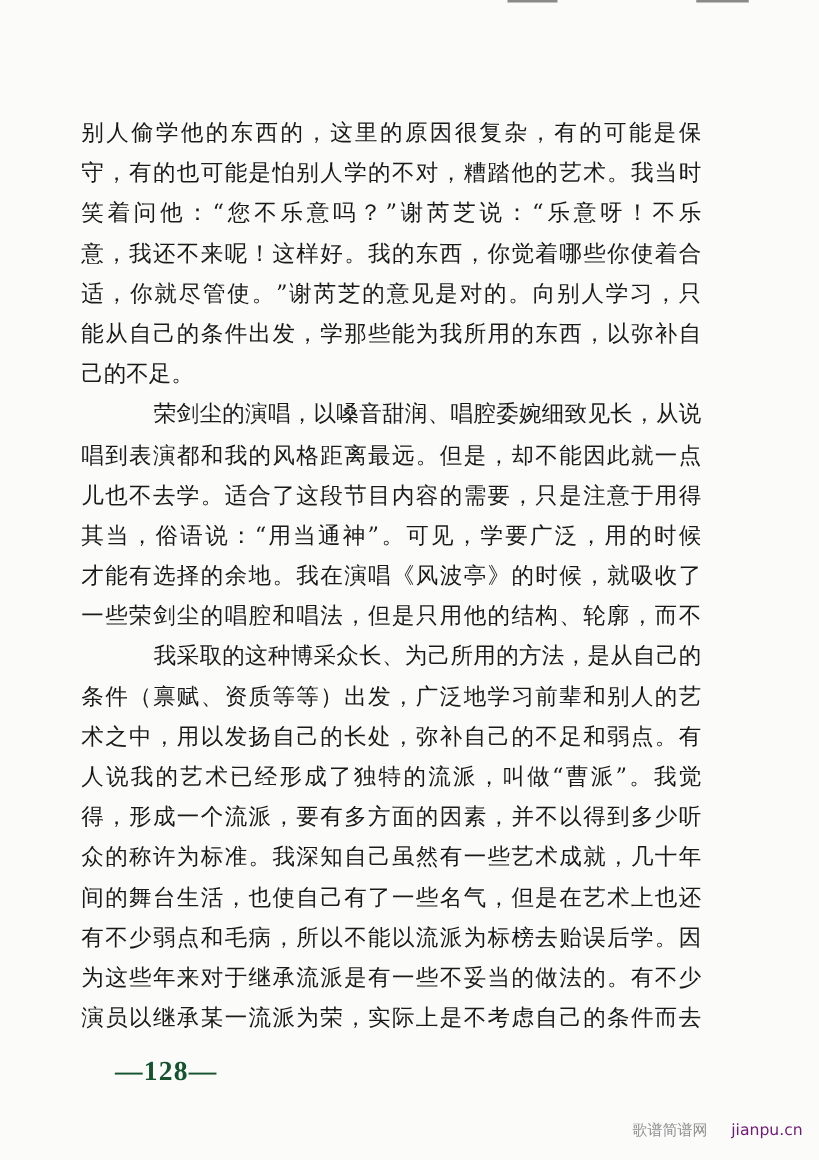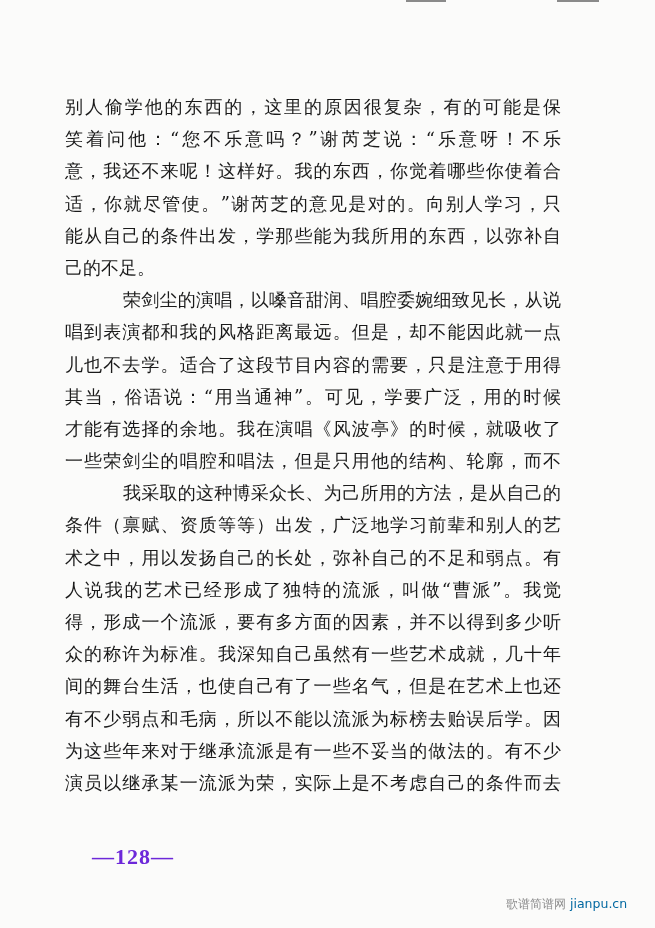--- a/index.html
+++ b/index.html
@@ -17,37 +17,38 @@
     height:32.2px; line-height:32.2px;
     font-size:18px; white-space:nowrap;
     text-align:justify; text-align-last:justify;
     letter-spacing:0px;
   }
   .line.indent { padding-left:58px; }
   .line.last { text-align-last:left; }
   .page-number {
     position:absolute; left:92px; top:844px;
     font-family:"Liberation Serif", serif; font-weight:bold;
-    font-size:22px; letter-spacing:1px; color:#6d28d9;
+    font-size:22px; letter-spacing:1px; color:#14532d;
   }
   .watermark {
     position:absolute; left:506px; top:896px;
     font-family:"DejaVu Sans", sans-serif; font-size:12px; color:#8e8e8e;
     white-space:nowrap;
   }
-  .watermark .domain { color:#0369a1; margin-left:4px; font-size:12.5px; }
+  .watermark .domain { color:#701a75; margin-left:19px; font-size:12.5px; }
 </style>
 </head>
 <body>
 
 <div class="top-mark" style="left:406px;width:40px;"></div>
 <div class="top-mark" style="left:557px;width:42px;"></div>
 
 <div class="page-text" id="page-text">
     <div class="line">别人偷学他的东西的，这里的原因很复杂，有的可能是保</div>
+    <div class="line">守，有的也可能是怕别人学的不对，糟踏他的艺术。我当时</div>
     <div class="line">笑着问他：“您不乐意吗？”谢芮芝说：“乐意呀！不乐</div>
     <div class="line">意，我还不来呢！这样好。我的东西，你觉着哪些你使着合</div>
     <div class="line">适，你就尽管使。”谢芮芝的意见是对的。向别人学习，只</div>
     <div class="line">能从自己的条件出发，学那些能为我所用的东西，以弥补自</div>
     <div class="line last">己的不足。</div>
     <div class="line indent">荣剑尘的演唱，以嗓音甜润、唱腔委婉细致见长，从说</div>
     <div class="line">唱到表演都和我的风格距离最远。但是，却不能因此就一点</div>
     <div class="line">儿也不去学。适合了这段节目内容的需要，只是注意于用得</div>
     <div class="line">其当，俗语说：“用当通神”。可见，学要广泛，用的时候</div>
     <div class="line">才能有选择的余地。我在演唱《风波亭》的时候，就吸收了</div>

